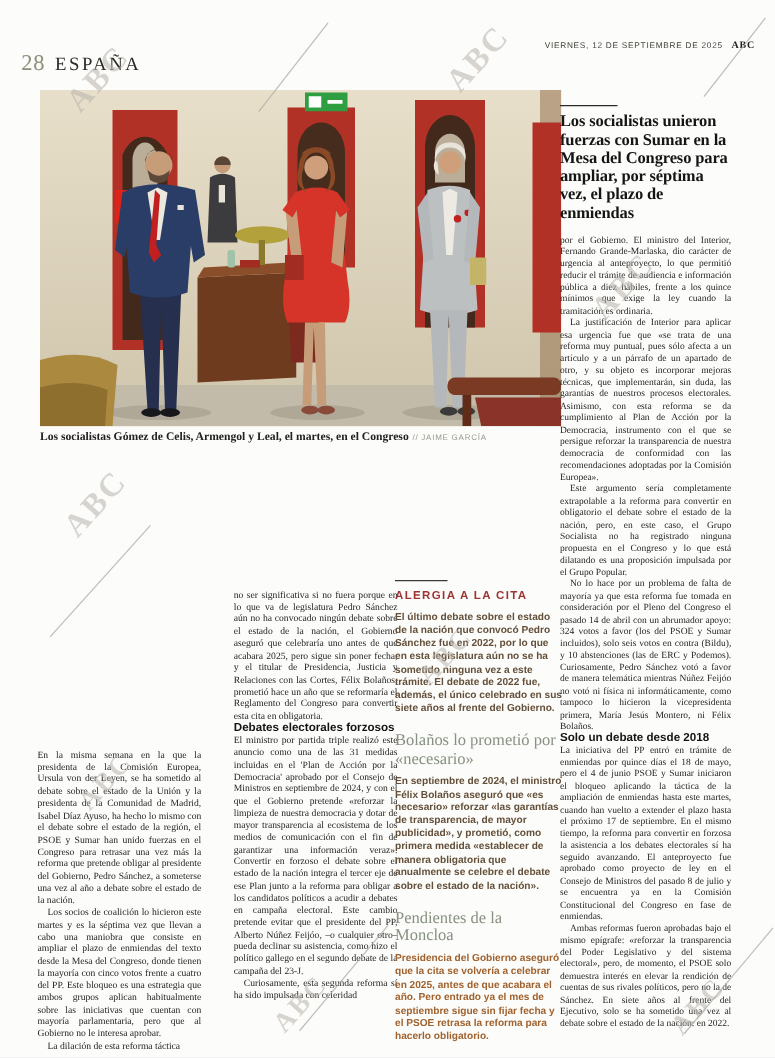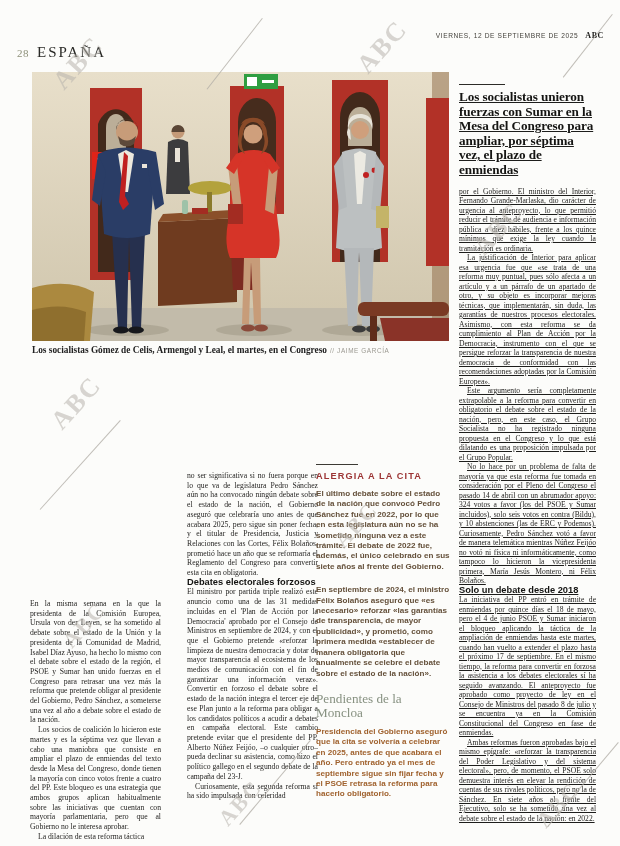--- a/index.html
+++ b/index.html
@@ -3,21 +3,21 @@
 <meta charset="utf-8">
 <style>
   html,body{margin:0;padding:0;background:#e9e9e9;}
   .page{
     position:relative;width:620px;height:846px;margin:0 auto;
     background:#fcfcfa;overflow:hidden;
     font-family:"Liberation Serif",serif;color:#1d1d1b;
   }
   
   .masthead{position:absolute;left:17px;top:26px;display:flex;align-items:baseline;gap:8px;}
-  .pagenum{font-size:11px;color:#8d9079;letter-spacing:.5px;}
+  .pagenum{font-size:18px;color:#8d9079;letter-spacing:.5px;}
   .section{font-size:14px;color:#2b2b28;letter-spacing:2px;font-variant:small-caps;font-weight:400;font-size:15px;margin-top:18px;}
   .dateline{position:absolute;right:16px;top:31px;font-family:"Liberation Sans",sans-serif;
     font-size:6.6px;letter-spacing:.6px;color:#44423c;display:flex;gap:7px;align-items:baseline;}
   .dateline .brand{font-family:"Liberation Serif",serif;font-weight:700;font-size:8px;color:#1d1d1b;}
   
   .photo{position:absolute;left:32px;top:72px;width:417px;height:269px;background:#d8cfba;overflow:hidden;}
   .caption{position:absolute;left:32px;top:345px;width:417px;font-size:9.3px;line-height:11px;}
   .caption b{font-weight:700;color:#222;}
   .caption .credit{font-family:"Liberation Sans",sans-serif;font-size:6.4px;color:#9a9890;letter-spacing:.6px;margin-left:3px;}
   
@@ -42,21 +42,21 @@
   .infobox{position:absolute;left:316px;top:464px;width:134px;height:378px;overflow:hidden;}
   .infobox .rule{width:42px;border-top:1.5px solid #3c3a34;margin-bottom:6px;}
   .kicker{font-family:"Liberation Sans",sans-serif;font-weight:700;font-size:9.2px;
     letter-spacing:1.1px;color:#9c3434;margin-bottom:8px;}
   .boxitem{margin-bottom:13px;}
   .boxtitle{font-size:13.2px;line-height:14.5px;color:#879181;font-weight:400;margin-bottom:6px;}
   .boxbody{font-family:"Liberation Sans",sans-serif;font-weight:700;font-size:8.1px;
     line-height:10.4px;color:#64503a;text-align:left;}
   .boxbody.warm{color:#a0622e;}
   
-  .sidebar{position:absolute;left:459px;top:84px;width:137px;height:752px;overflow:hidden;text-decoration:underline;}
+  .sidebar{position:absolute;left:448px;top:84px;width:137px;height:752px;overflow:hidden;}
   .sidebar .rule{width:46px;border-top:1.5px solid #2c2b27;margin-bottom:5px;}
   .sb-intro{font-size:13.2px;line-height:14.6px;font-weight:700;color:#151513;letter-spacing:-.1px;margin-bottom:9px;}
   .sidebar .bodytext{font-size:7.6px;line-height:9.5px;}
   
   .wm{position:absolute;font-family:"Liberation Serif",serif;font-weight:700;
     color:#b9b5ae;opacity:.55;transform:rotate(-48deg);font-size:26px;letter-spacing:2px;pointer-events:none;}
   .swoosh{position:absolute;width:1px;background:#b2aea6;opacity:.8;transform-origin:top left;pointer-events:none;}
 </style>
 </head>
 <body>
@@ -189,20 +189,21 @@
     <p class="ind">Curiosamente, esta segunda reforma sí ha sido impulsada con celeridad</p>
   </div>
 
   <div class="infobox">
     <div class="rule"></div>
     <div class="kicker">ALERGIA A LA CITA</div>
     <div class="boxitem">
       <div class="boxbody">El último debate sobre el estado de la nación que convocó Pedro Sánchez fue en 2022, por lo que en esta legislatura aún no se ha sometido ninguna vez a este trámite. El debate de 2022 fue, además, el único celebrado en sus siete años al frente del Gobierno.</div>
     </div>
     <div class="boxitem">
+      <div class="boxtitle">Bolaños lo prometió por «necesario»</div>
       <div class="boxbody">En septiembre de 2024, el ministro Félix Bolaños aseguró que «es necesario» reforzar «las garantías de transparencia, de mayor publicidad», y prometió, como primera medida «establecer de manera obligatoria que anualmente se celebre el debate sobre el estado de la nación».</div>
     </div>
     <div class="boxitem">
       <div class="boxtitle">Pendientes de la Moncloa</div>
       <div class="boxbody warm">Presidencia del Gobierno aseguró que la cita se volvería a celebrar en 2025, antes de que acabara el año. Pero entrado ya el mes de septiembre sigue sin fijar fecha y el PSOE retrasa la reforma para hacerlo obligatorio.</div>
     </div>
   </div>
 
   <div class="sidebar">
     <div class="rule"></div>

